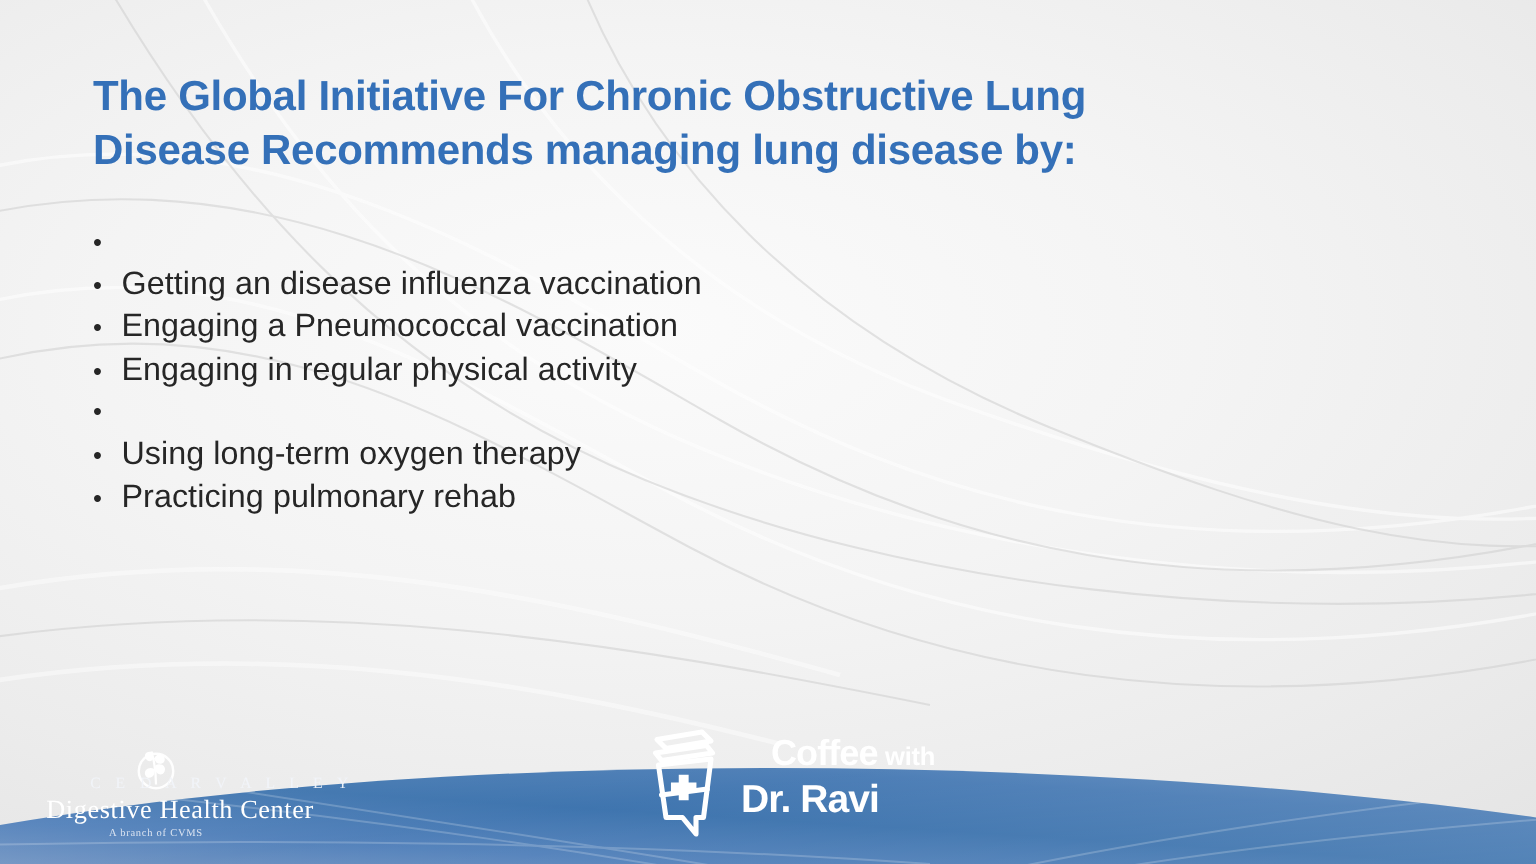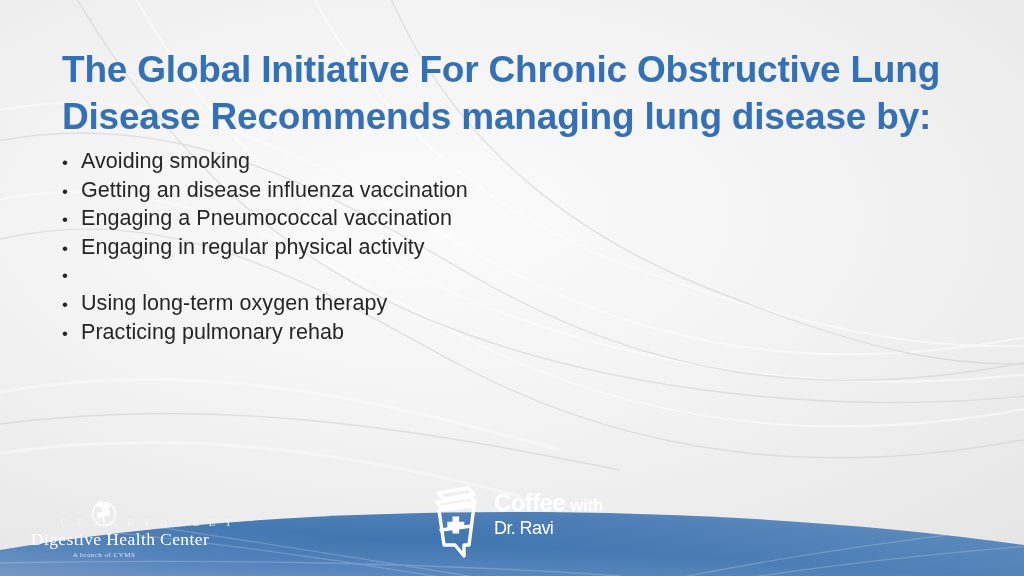--- a/index.html
+++ b/index.html
@@ -32,21 +32,21 @@
     width: 1024px;
     height: 130px;
   }
 
   
   .title {
     position: absolute;
     left: 62px;
     top: 46px;
     width: 940px;
-    font-size: 37px;
+    font-size: 28px;
     font-weight: bold;
     line-height: 1.28;
     letter-spacing: -0.2px;
     color: #3470b8;
     white-space: pre-line;
   }
 
   
   .bullets {
     position: absolute;
@@ -144,30 +144,31 @@
   .cw-line1 {
     display: flex;
     align-items: baseline;
     gap: 5px;
   }
   .cw-coffee {
     font-size: 24px;
     font-weight: bold;
     letter-spacing: -0.6px;
     line-height: 1.0;
+    margin-left: 20px;
   }
   .cw-with {
     font-size: 17px;
     font-weight: bold;
     letter-spacing: -0.2px;
     line-height: 1.0;
   }
   .cw-line2 {
-    font-size: 18px;
-    font-weight: normal;
+    font-size: 26px;
+    font-weight: bold;
     letter-spacing: -0.6px;
     line-height: 1.05;
     margin-top: 4px;
   }
 </style>
 </head>
 <body>
 
 <div id="slide">
 
@@ -221,21 +222,20 @@
       </g>
     </g>
   </svg>
 
   <div class="title">The Global Initiative For Chronic Obstructive Lung
 Disease Recommends managing lung disease by:</div>
 
   <ul class="bullets">
     <li>
       <span class="dot">•</span>
-      <span>Avoiding smoking</span>
     </li>
     <li>
       <span class="dot">•</span>
       <span>Getting an disease influenza vaccination</span>
     </li>
     <li>
       <span class="dot">•</span>
       <span>Engaging a Pneumococcal vaccination</span>
     </li>
     <li>

